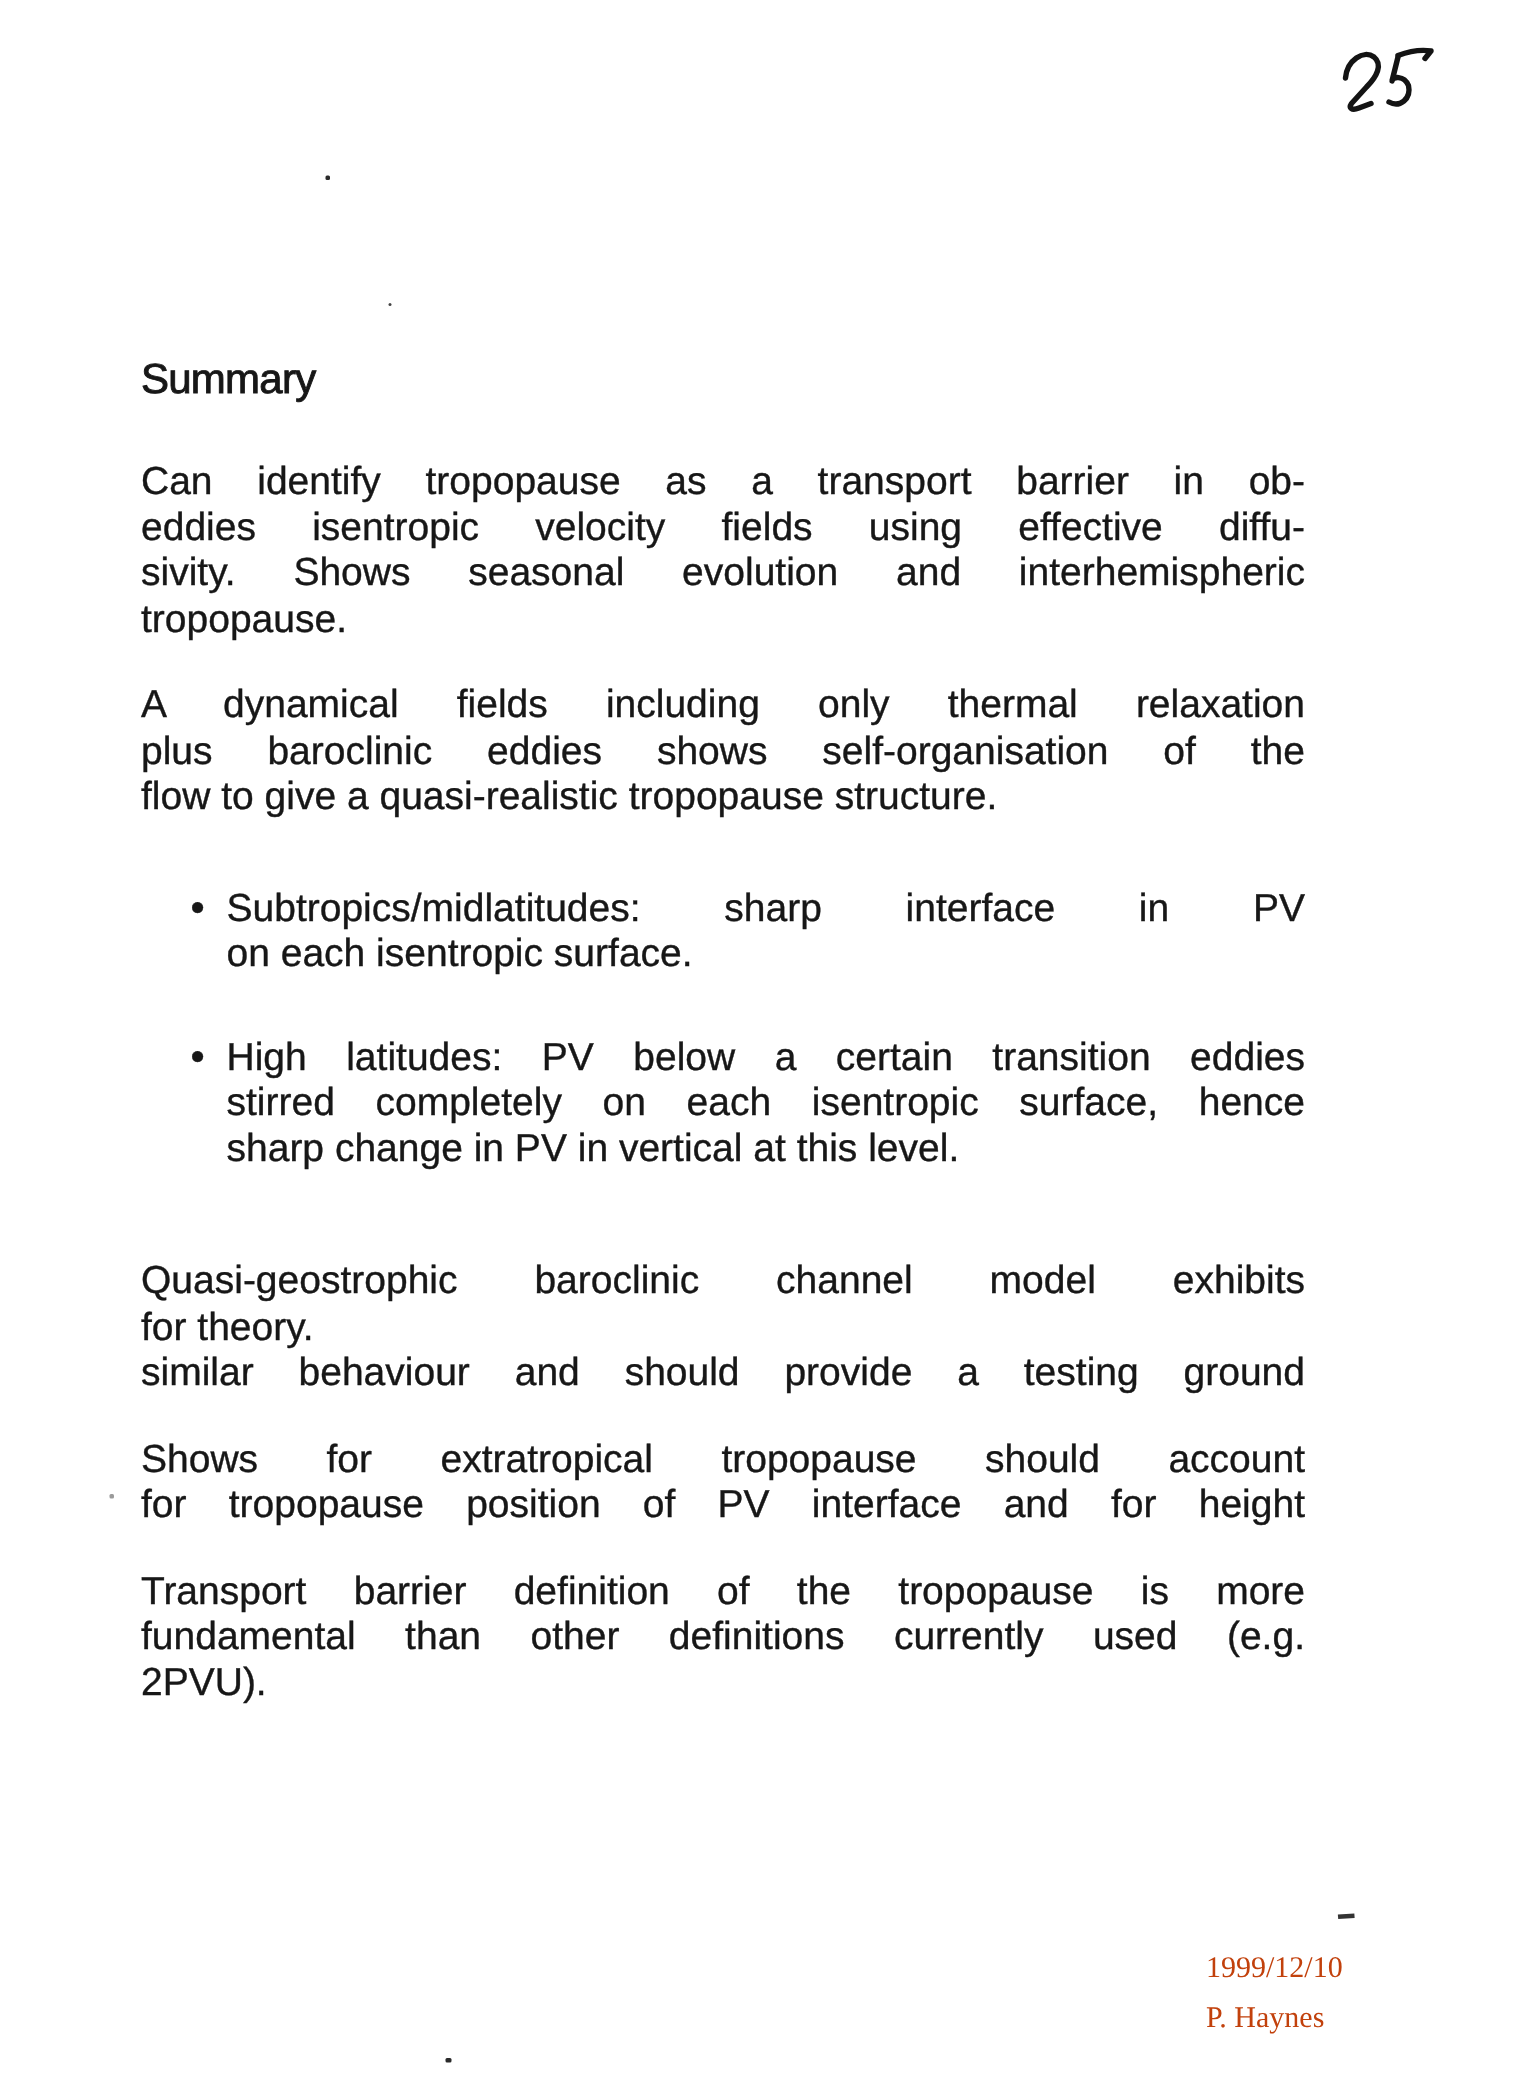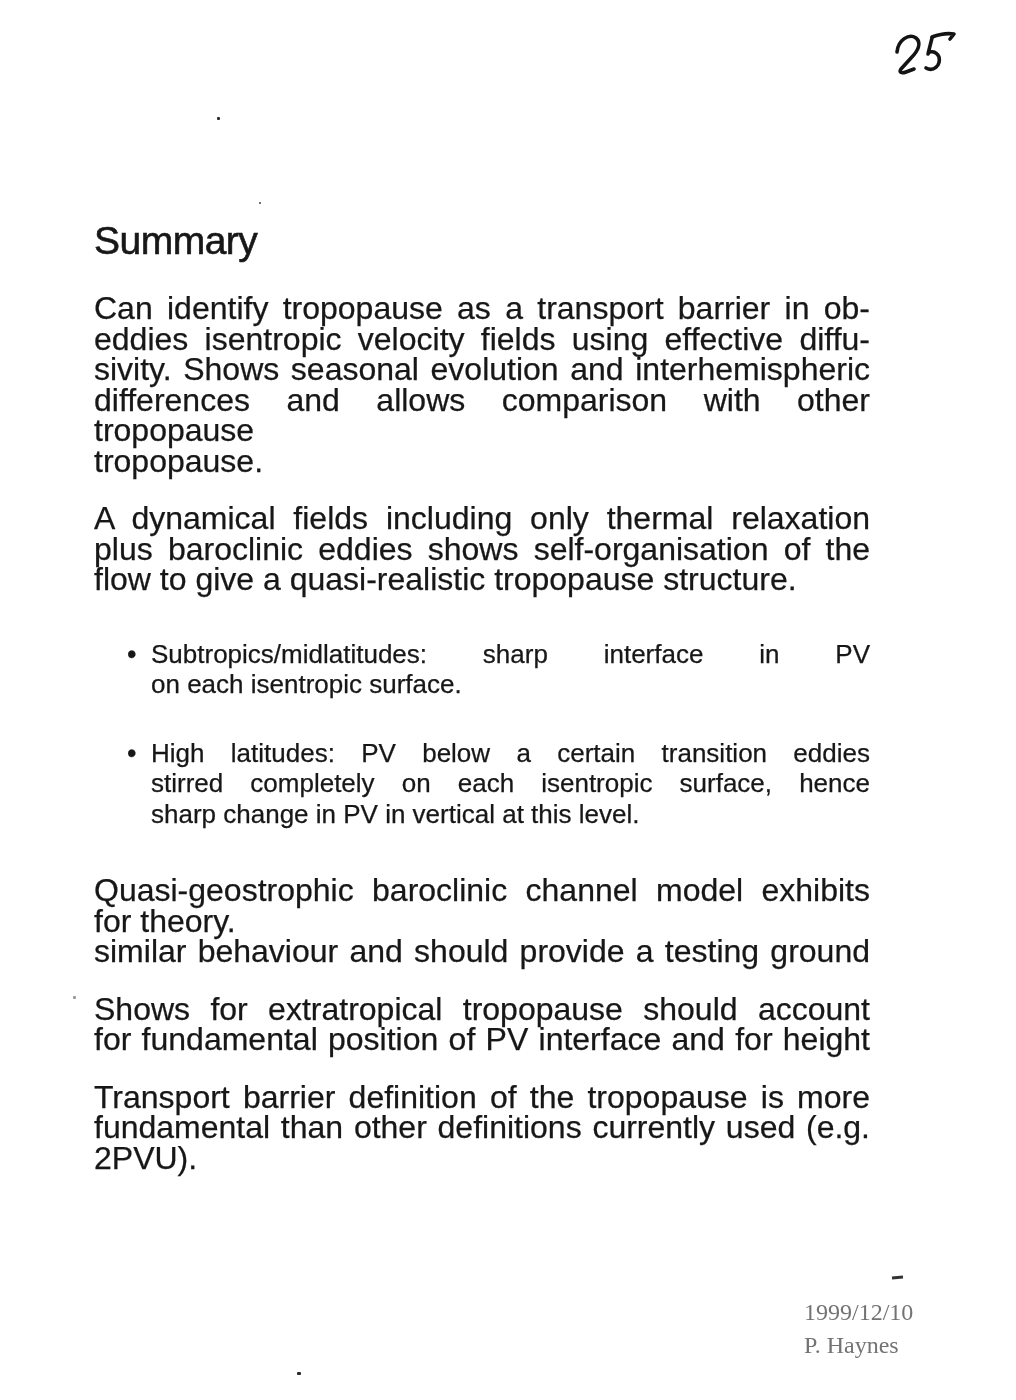--- a/index.html
+++ b/index.html
@@ -19,32 +19,32 @@
 
   
   .content {
     position: absolute;
     left: 94px;
     top: 219px;
     width: 776px;
   }
 
   .doc-title {
-    font-size: 39px;
+    font-size: 28px;
     line-height: 44px;
     font-weight: normal;
     letter-spacing: -0.5px;
-    margin: 0 0 30px 0;
+    margin: 12px 0 30px 0;
     -webkit-text-stroke: 0.6px #171717;
   }
 
   .para {
-    font-size: 32px;
+    font-size: 26px;
     line-height: 30.5px;
-    margin: 4px 0 27px 0;
+    margin: 16px 0 27px 0;
     -webkit-text-stroke: 0.25px #171717;
   }
 
   .jline {
     text-align: justify;
     text-align-last: justify;
     white-space: normal;
   }
   .jline.jlast {
     text-align-last: left;
@@ -70,23 +70,23 @@
     font-size: 27px;
   }
   .bullet-text { flex: 1 1 auto; min-width: 0; }
 
   
   .footer {
     position: absolute;
     left: 804px;
     top: 1296px;
     font-family: "Liberation Serif", serif;
-    font-size: 24px;
+    font-size: 20px;
     line-height: 33px;
-    color: #737373;
+    color: #c2410c;
   }
 
   
   .pagenum {
     position: absolute;
     left: 890px;
     top: 28px;
     width: 72px;
     height: 56px;
   }
@@ -135,21 +135,20 @@
 
   <div class="content">
 
     <h1 class="doc-title">Summary</h1>
 
     <div>
         <div class="para">
           <div class="jline">Can identify tropopause as a transport barrier in ob-</div>
           <div class="jline">eddies isentropic velocity fields using effective diffu-</div>
           <div class="jline">sivity. Shows seasonal evolution and interhemispheric</div>
-          <div class="jline">differences and allows comparison with other tropopause</div>
           <div class="jline jlast">tropopause.</div>
         </div>
         <div class="para">
           <div class="jline">A dynamical fields including only thermal relaxation</div>
           <div class="jline">plus baroclinic eddies shows self-organisation of the</div>
           <div class="jline jlast">flow to give a quasi-realistic tropopause structure.</div>
         </div>
       </div>
 
     <div class="bullets">
@@ -172,21 +171,21 @@
     <div class="bullets-end-gap"></div>
 
     <div>
         <div class="para">
           <div class="jline">Quasi-geostrophic baroclinic channel model exhibits</div>
           <div class="jline jlast">for theory.</div>
           <div class="jline">similar behaviour and should provide a testing ground</div>
         </div>
         <div class="para">
           <div class="jline">Shows for extratropical tropopause should account</div>
-          <div class="jline">for fundamental position of PV interface and for height</div>
+          <div class="jline">for tropopause position of PV interface and for height</div>
         </div>
         <div class="para">
           <div class="jline">Transport barrier definition of the tropopause is more</div>
           <div class="jline">fundamental than other definitions currently used (e.g.</div>
           <div class="jline jlast">2PVU).</div>
         </div>
       </div>
 
   </div>
 

